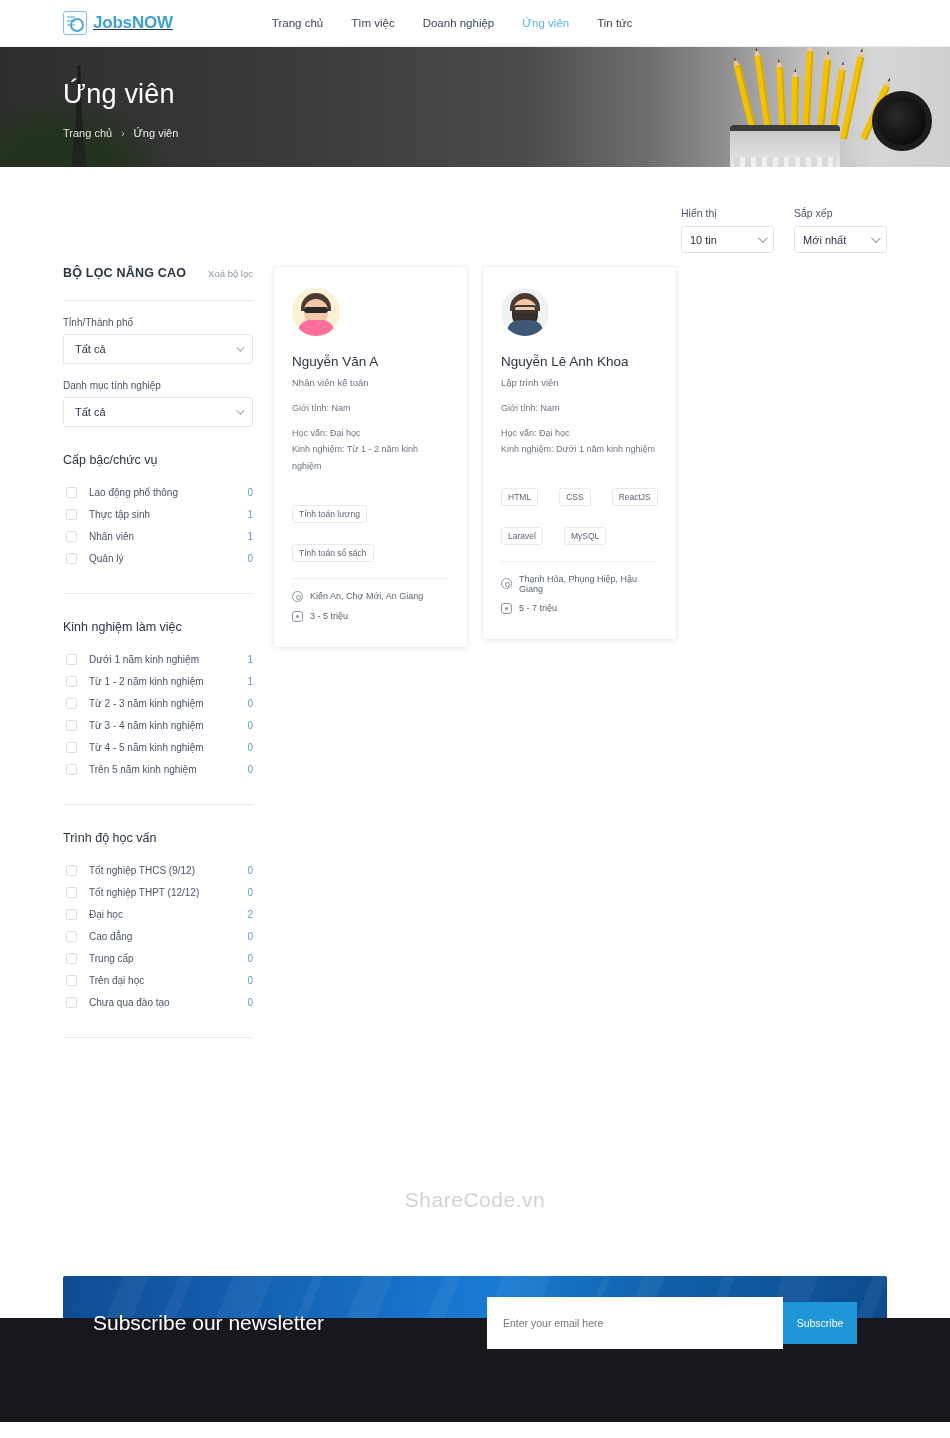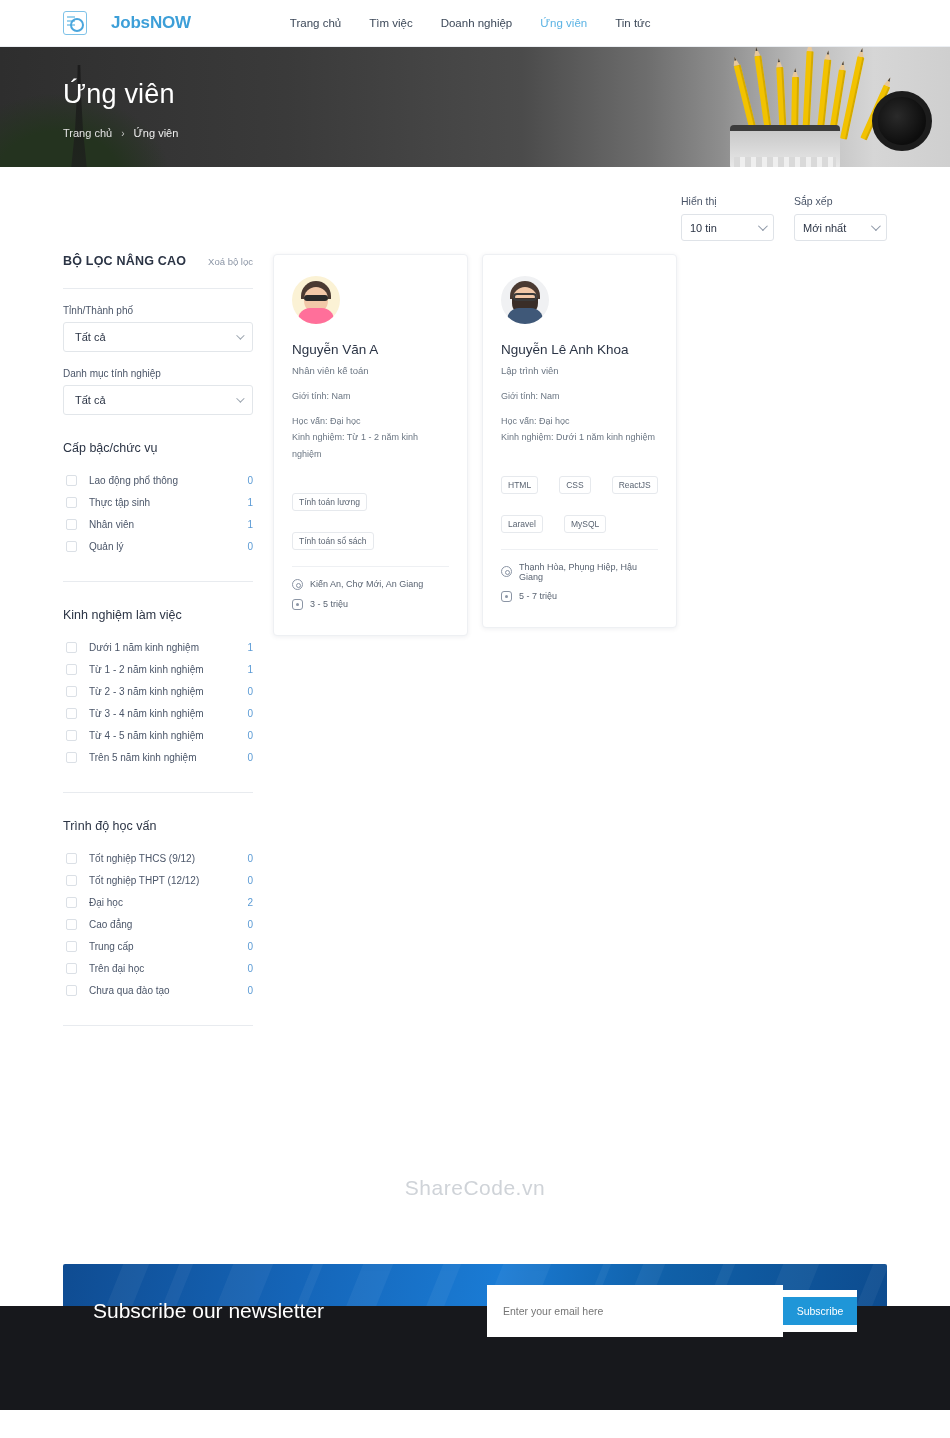--- a/index.html
+++ b/index.html
@@ -15,21 +15,21 @@
   
   .header {
     height: 47px;
     background: #ffffff;
     display: flex;
     align-items: center;
     border-bottom: 1px solid #eceff3;
     position: relative;
     z-index: 20;
   }
-  .logo-wrap { display: flex; align-items: center; gap: 24px; margin-left: 63px; }
+  .logo-wrap { display: flex; align-items: center; gap: 6px; margin-left: 63px; text-decoration: underline; }
   .logo-mark {
     width: 24px; height: 24px; border: 1.6px solid #7ec2e8; border-radius: 3px;
     position: relative; background: #fff;
   }
   .logo-mark::before {
     content: ""; position: absolute; left: 3px; top: 4px; width: 8px; height: 2px;
     background: #9fd3ee; box-shadow: 0 4px 0 #9fd3ee, 0 8px 0 #9fd3ee;
   }
   .logo-mark::after {
     content: ""; position: absolute; right: 2.5px; bottom: 2.5px; width: 10px; height: 10px;
@@ -108,21 +108,21 @@
   }
   .hero-inner { position: relative; z-index: 3; padding-left: 63px; padding-top: 32px; }
   .hero-title { font-size: 27px; color: #ffffff; font-weight: normal; letter-spacing: .2px; }
   .breadcrumb { margin-top: 17px; display: flex; align-items: center; gap: 9px; font-size: 11px; }
   .breadcrumb a { color: #e3e3e3; text-decoration: none; }
   .breadcrumb .sep { color: #c8c8c8; font-size: 10px; }
   .breadcrumb .cur { color: #f0f0f0; }
 
   
   .main { padding: 0 63px; position: relative; }
-  .toolbar { display: flex; justify-content: flex-end; gap: 20px; padding-top: 28px; }
+  .toolbar { display: flex; justify-content: flex-end; gap: 20px; padding-top: 40px; }
   .tb-group { width: 93px; }
   .tb-label { font-size: 10.5px; color: #4a5568; margin-bottom: 7px; }
   .tb-select {
     position: relative; height: 27px; border: 1px solid #dfe3e8; border-radius: 3px;
     background: #fff; display: flex; align-items: center; padding: 0 8px;
     font-size: 11px; color: #2b3445;
   }
   .tb-select .chev {
     position: absolute; right: 8px; width: 7px; height: 7px;
     border-right: 1.3px solid #8b95a5; border-bottom: 1.3px solid #8b95a5;
@@ -251,21 +251,21 @@
   .nl-title { position: relative; z-index: 2; color: #fff; font-size: 21px; font-weight: normal; }
   .nl-form {
     position: absolute; z-index: 3; right: 30px; top: 26px; width: 370px; height: 42px;
     background: #fff; display: flex; align-items: center;
   }
   .nl-input {
     flex: 1; border: 0; outline: none; height: 52px; padding: 0 16px; font-size: 10.5px;
     color: #7a828c; font-family: "Liberation Sans", sans-serif;
   }
   .nl-btn {
-    width: 74px; height: 28px; background: #1f96d8; color: #fff; border: 0;
+    width: 74px; height: 42px; background: #1f96d8; color: #fff; border: 0;
     font-size: 10.5px; cursor: pointer; font-family: "Liberation Sans", sans-serif;
   }
 
   
   .footer {
     background: #17181c; margin-top: -52px; padding: 104px 63px 0 63px; position: relative;
   }
 </style>
 </head>
 <body>

